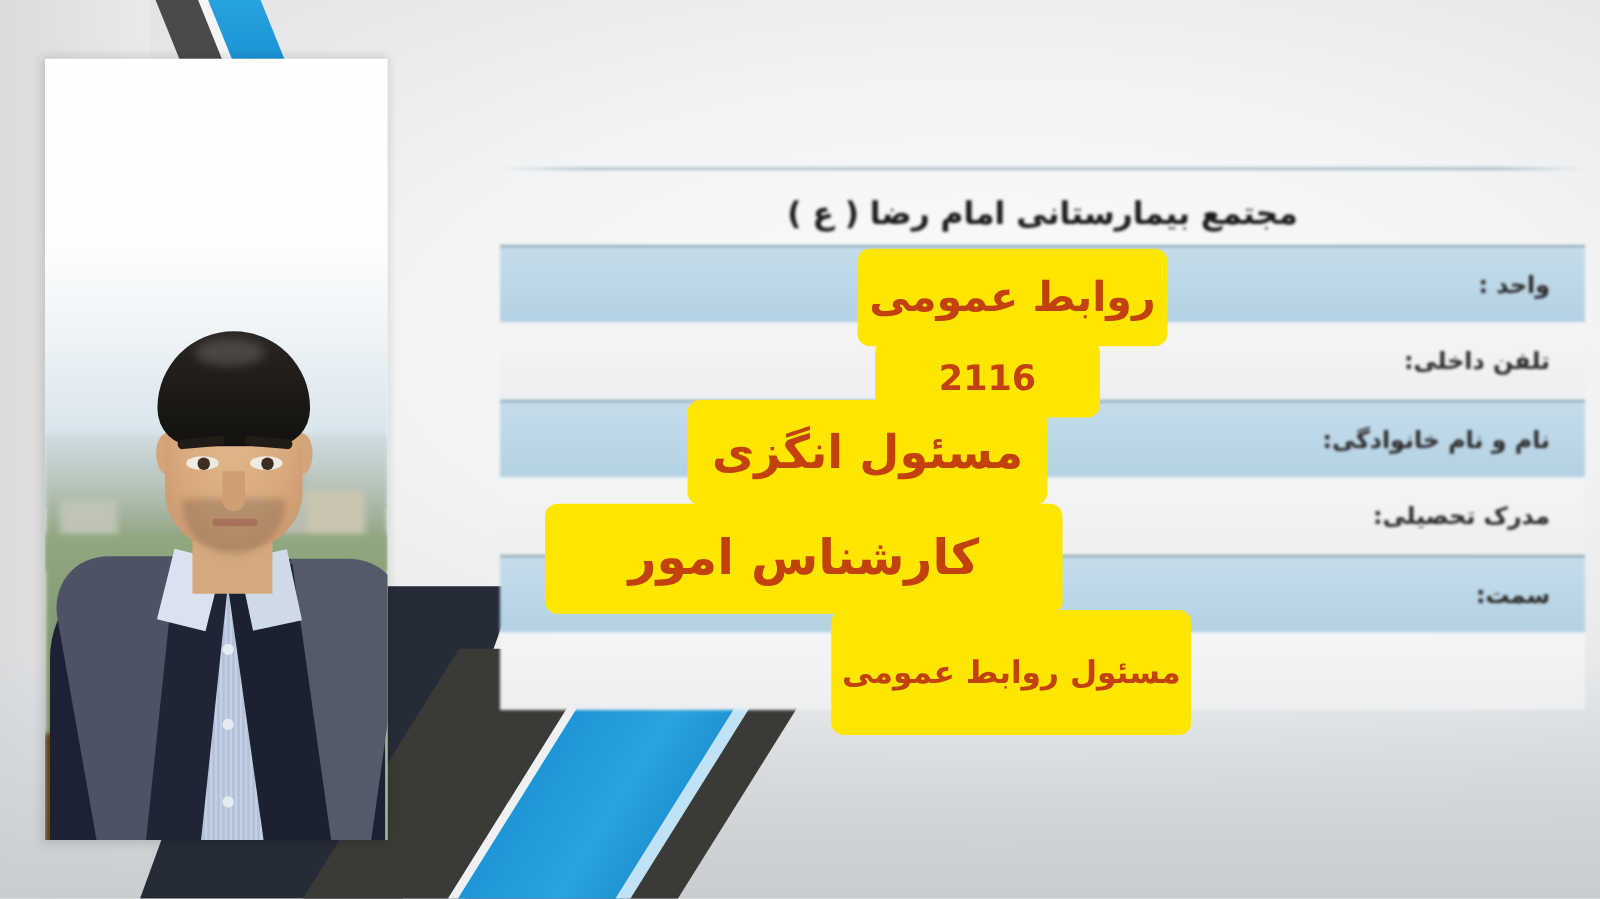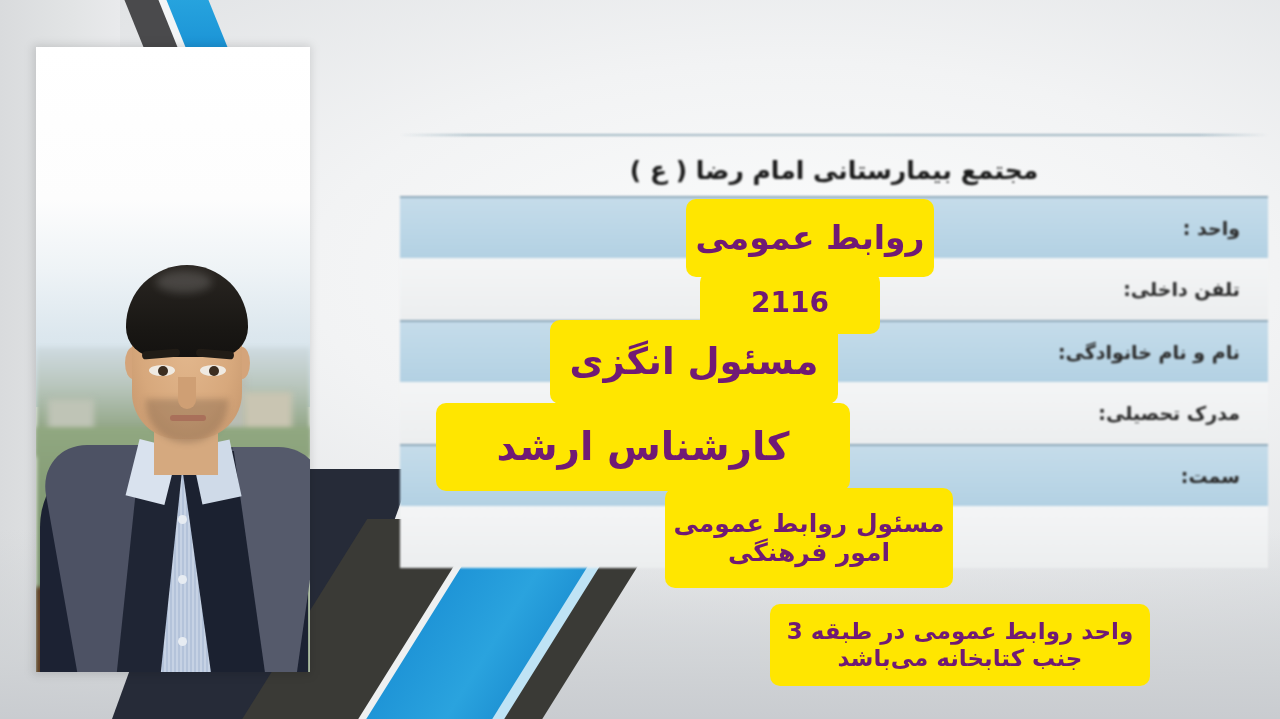--- a/index.html
+++ b/index.html
@@ -248,21 +248,21 @@
   }
   .row-label {
     font-size: 19px; font-weight: bold; color: #2b2b2b;
   }
 
   
   .hl {
     position: absolute;
     background: #ffe600;
     border-radius: 10px;
-    color: #701a75;
+    color: #c2410c;
     font-weight: bold;
     display: flex;
     align-items: center;
     justify-content: center;
     text-align: center;
     line-height: 1.18;
     box-sizing: border-box;
   }
   .hl-unit    { left: 686px; top: 199px; width: 248px; height: 78px; font-size: 33px; }
   .hl-phone   { left: 700px; top: 272px; width: 180px; height: 62px; font-size: 28px; }
@@ -348,25 +348,20 @@
     </div>
     <div class="row shaded" style="top:324px">
       <span class="row-label">سمت:</span>
     </div>
     <div class="row plain" style="top:386px"></div>
   </div>
 
   <div class="hl hl-unit">روابط عمومی</div>
   <div class="hl hl-phone">2116</div>
   <div class="hl hl-name">مسئول انگزی</div>
-  <div class="hl hl-degree">کارشناس    ارشد</div>
+  <div class="hl hl-degree">کارشناس    امور</div>
 
   <div class="hl hl-position">
     <span class="hl-line">مسئول روابط عمومی</span>
-    <span class="hl-line">امور فرهنگی</span>
   </div>
 
-  <div class="hl hl-note">
-    <span class="hl-line">واحد روابط عمومی در طبقه 3</span>
-    <span class="hl-line">جنب کتابخانه می‌باشد</span>
-  </div>
 
 </div>
 
 </body></html>

